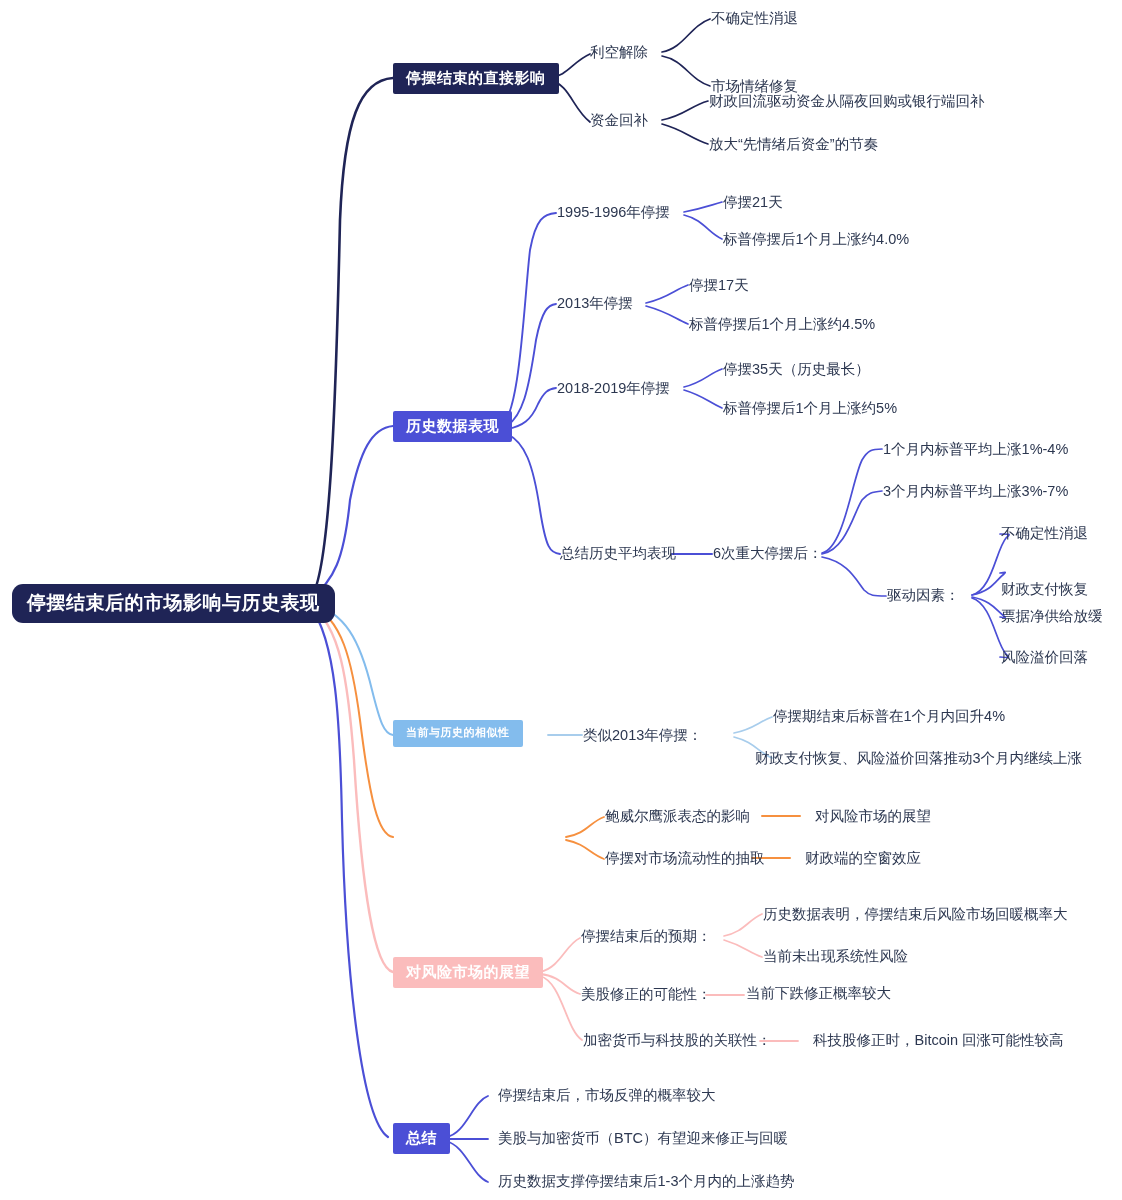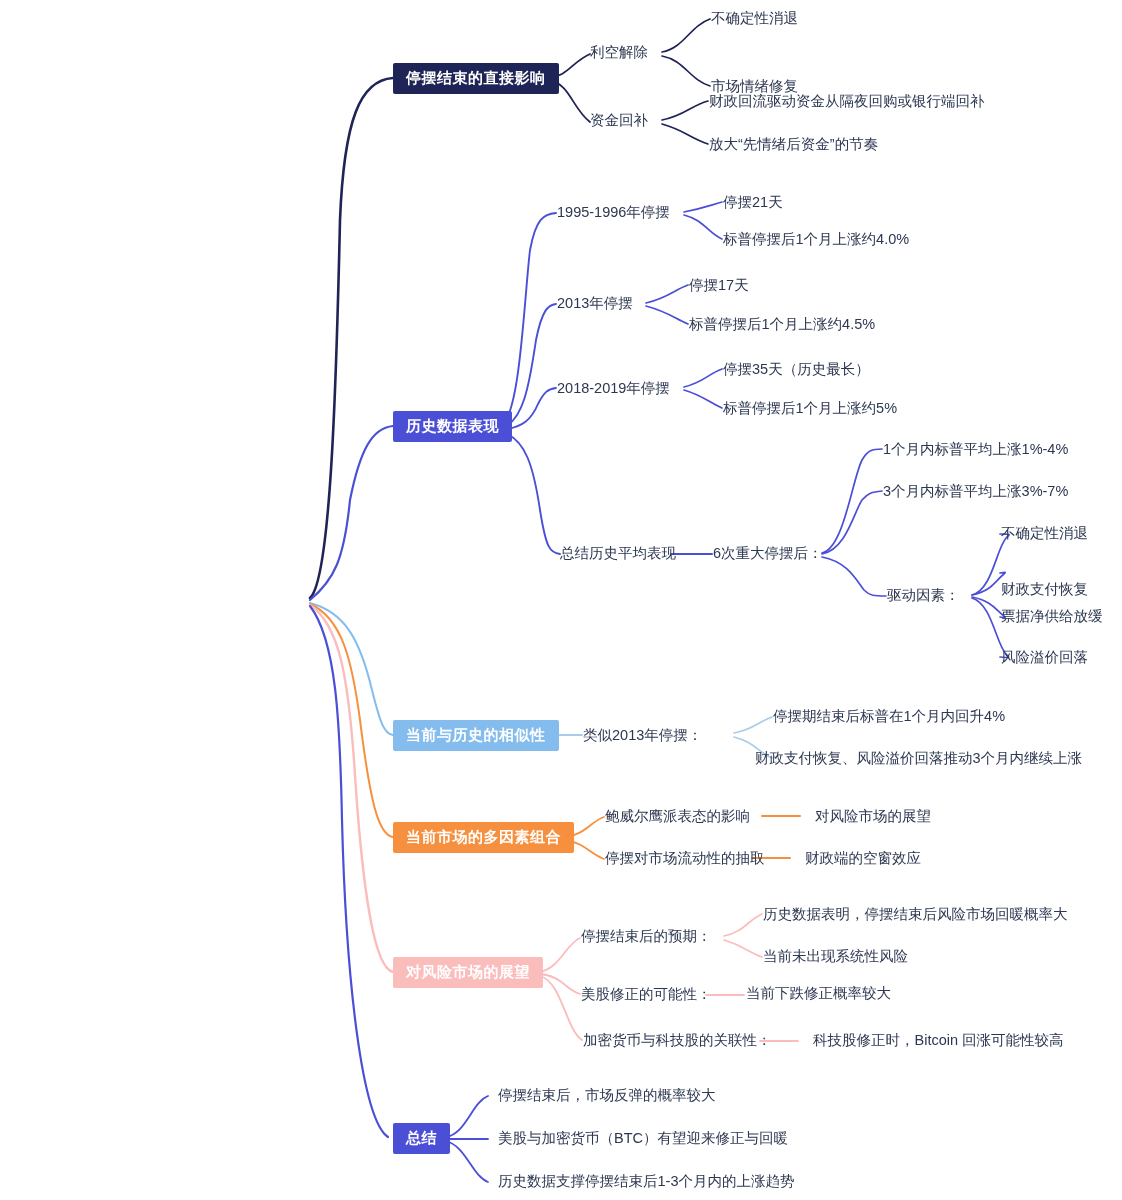--- a/index.html
+++ b/index.html
@@ -22,21 +22,21 @@
     border-radius:2px;
     font-weight:bold;
     letter-spacing:.5px;
   }
   .pill-root{
     background:#1f2456;color:#ffffff;font-size:19px;border-radius:11px;
     padding:9px 15px 11px 15px;
   }
   .pill-navy{background:#1f2456;color:#ffffff;font-size:15px;}
   .pill-indigo{background:#4b4fd6;color:#ffffff;font-size:15px;}
-  .pill-lightblue{background:#83bced;color:#ffffff;font-size:15px;}
+  .pill-lightblue{background:#83bced;color:#ffffff;font-size:11px;}
   .pill-orange{background:#f6903f;color:#ffffff;font-size:15px;}
   .pill-pink{background:#fbbcbc;color:#ffffff;font-size:15px;}
 
   
   .txt{
     color:#2c3750;
     font-size:14.5px;
     font-weight:500;
   }
 </style>
@@ -106,20 +106,23 @@
       <path d="M724,940 C744,946 748,952 762,957" stroke="#fbbcbc" stroke-width="1.7"></path>
       <path d="M706,995 L744,995" stroke="#fbbcbc" stroke-width="1.8"></path>
       <path d="M760,1041 L798,1041" stroke="#fbbcbc" stroke-width="1.8"></path>
 
       <path d="M446,1137 C466,1134 472,1102 488,1096" stroke="#4b4fd6" stroke-width="1.8"></path>
       <path d="M446,1139 L488,1139" stroke="#4b4fd6" stroke-width="1.8"></path>
       <path d="M446,1141 C466,1146 472,1176 488,1182" stroke="#4b4fd6" stroke-width="1.8"></path>
     </g>
   </svg>
 
+  <div class="node" style="left:12px;top:584px;">
+    <span class="pill pill-root">停摆结束后的市场影响与历史表现</span>
+  </div>
 
   <div class="node" style="left:393px;top:63px;">
     <span class="pill pill-navy">停摆结束的直接影响</span>
   </div>
   <div class="node txt" style="left:590px;top:45px;">利空解除</div>
   <div class="node txt" style="left:590px;top:113px;">资金回补</div>
   <div class="node txt" style="left:711px;top:11px;">不确定性消退</div>
   <div class="node txt" style="left:711px;top:79px;">市场情绪修复</div>
   <div class="node txt" style="left:709px;top:94px;">财政回流驱动资金从隔夜回购或银行端回补</div>
   <div class="node txt" style="left:709px;top:137px;">放大“先情绪后资金”的节奏</div>
@@ -152,23 +155,20 @@
   <div class="node txt" style="left:1001px;top:609px;">票据净供给放缓</div>
   <div class="node txt" style="left:1001px;top:650px;">风险溢价回落</div>
 
   <div class="node" style="left:393px;top:720px;">
     <span class="pill pill-lightblue">当前与历史的相似性</span>
   </div>
   <div class="node txt" style="left:583px;top:728px;">类似2013年停摆：</div>
   <div class="node txt" style="left:773px;top:709px;">停摆期结束后标普在1个月内回升4%</div>
   <div class="node txt" style="left:755px;top:751px;">财政支付恢复、风险溢价回落推动3个月内继续上涨</div>
 
-  <div class="node" style="left:393px;top:822px;">
-    <span class="pill pill-orange">当前市场的多因素组合</span>
-  </div>
   <div class="node txt" style="left:605px;top:809px;">鲍威尔鹰派表态的影响</div>
   <div class="node txt" style="left:605px;top:851px;">停摆对市场流动性的抽取</div>
   <div class="node txt" style="left:815px;top:809px;">对风险市场的展望</div>
   <div class="node txt" style="left:805px;top:851px;">财政端的空窗效应</div>
 
   <div class="node" style="left:393px;top:957px;">
     <span class="pill pill-pink">对风险市场的展望</span>
   </div>
   <div class="node txt" style="left:581px;top:929px;">停摆结束后的预期：</div>
   <div class="node txt" style="left:581px;top:987px;">美股修正的可能性：</div>

